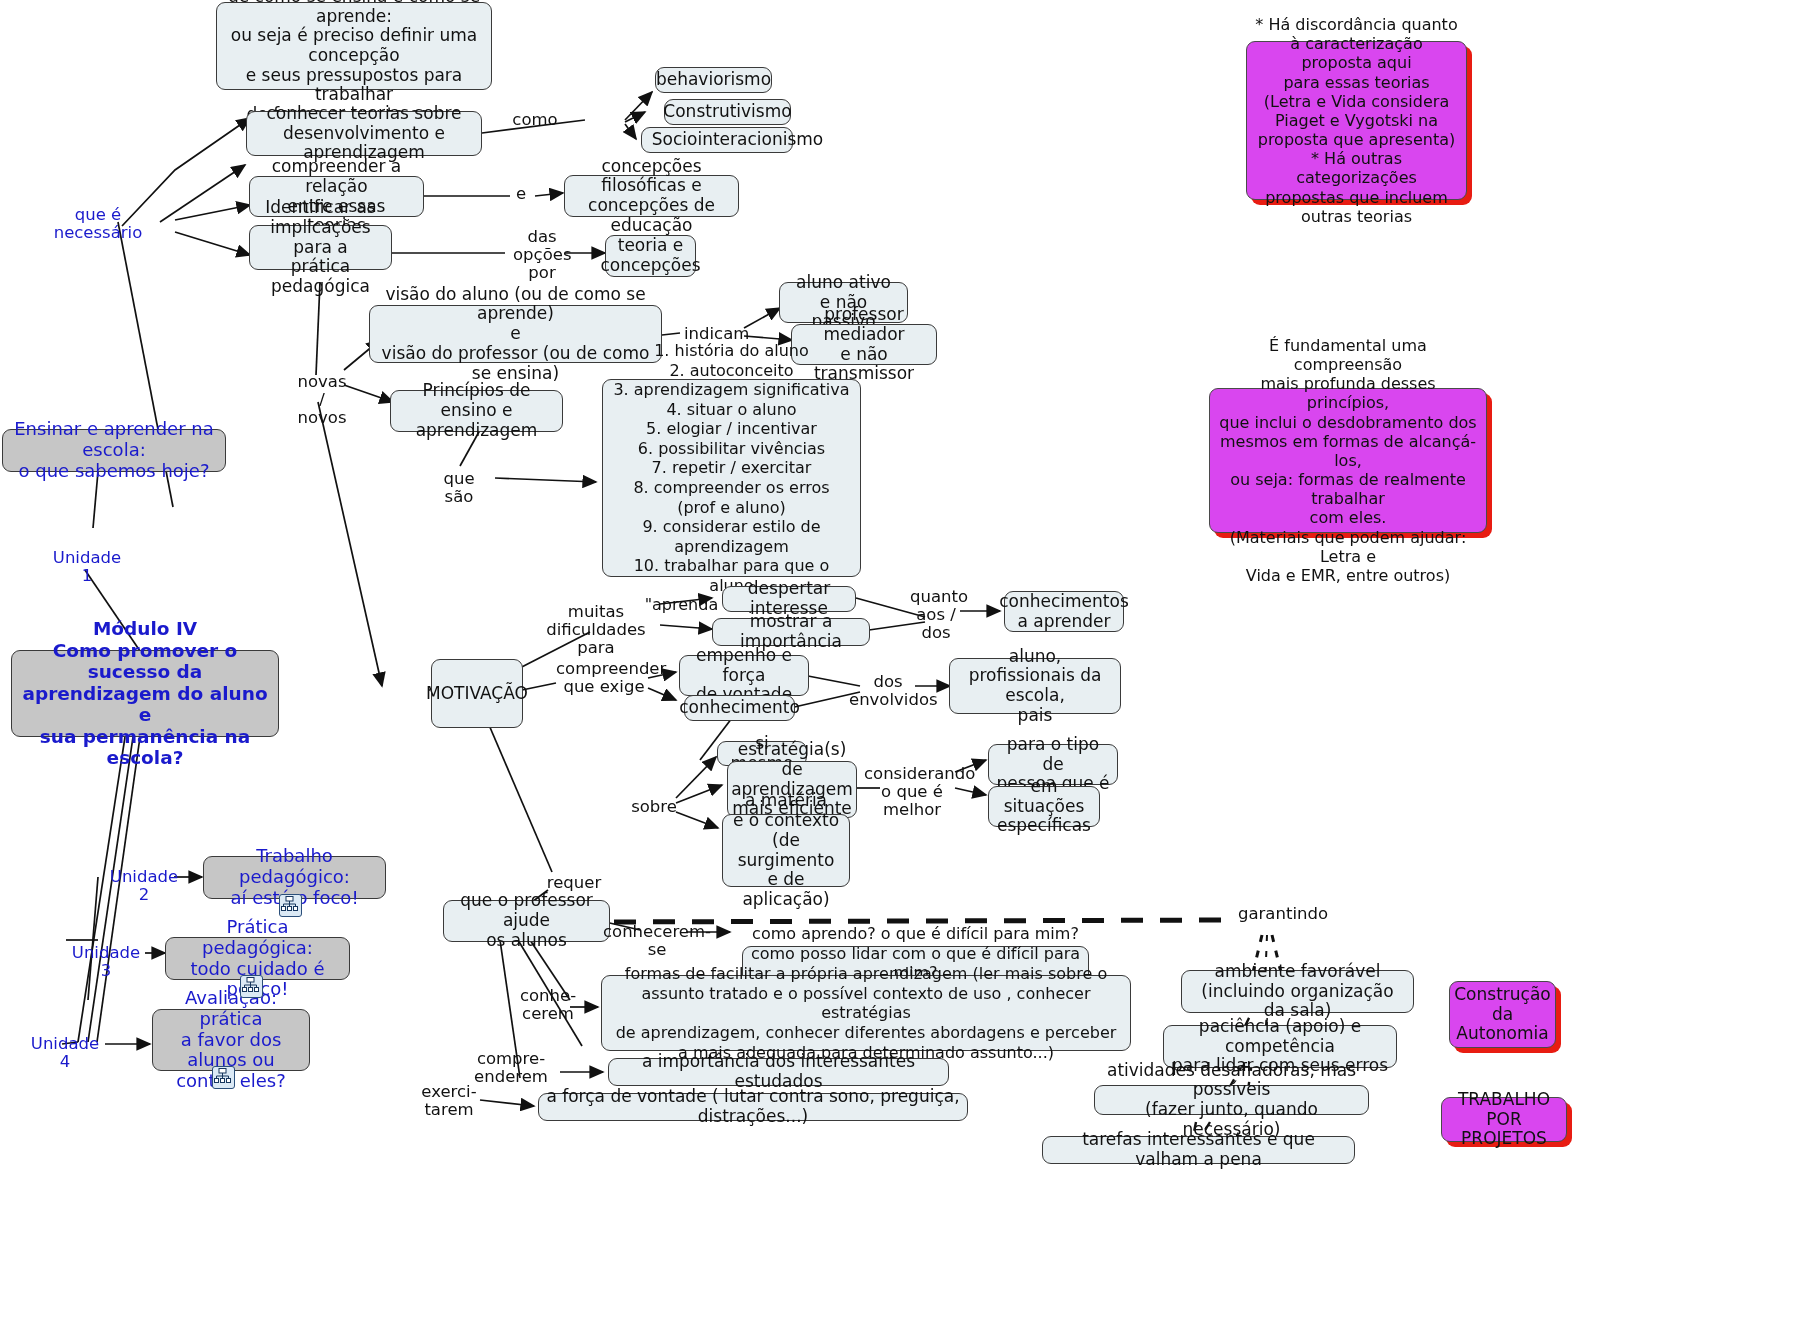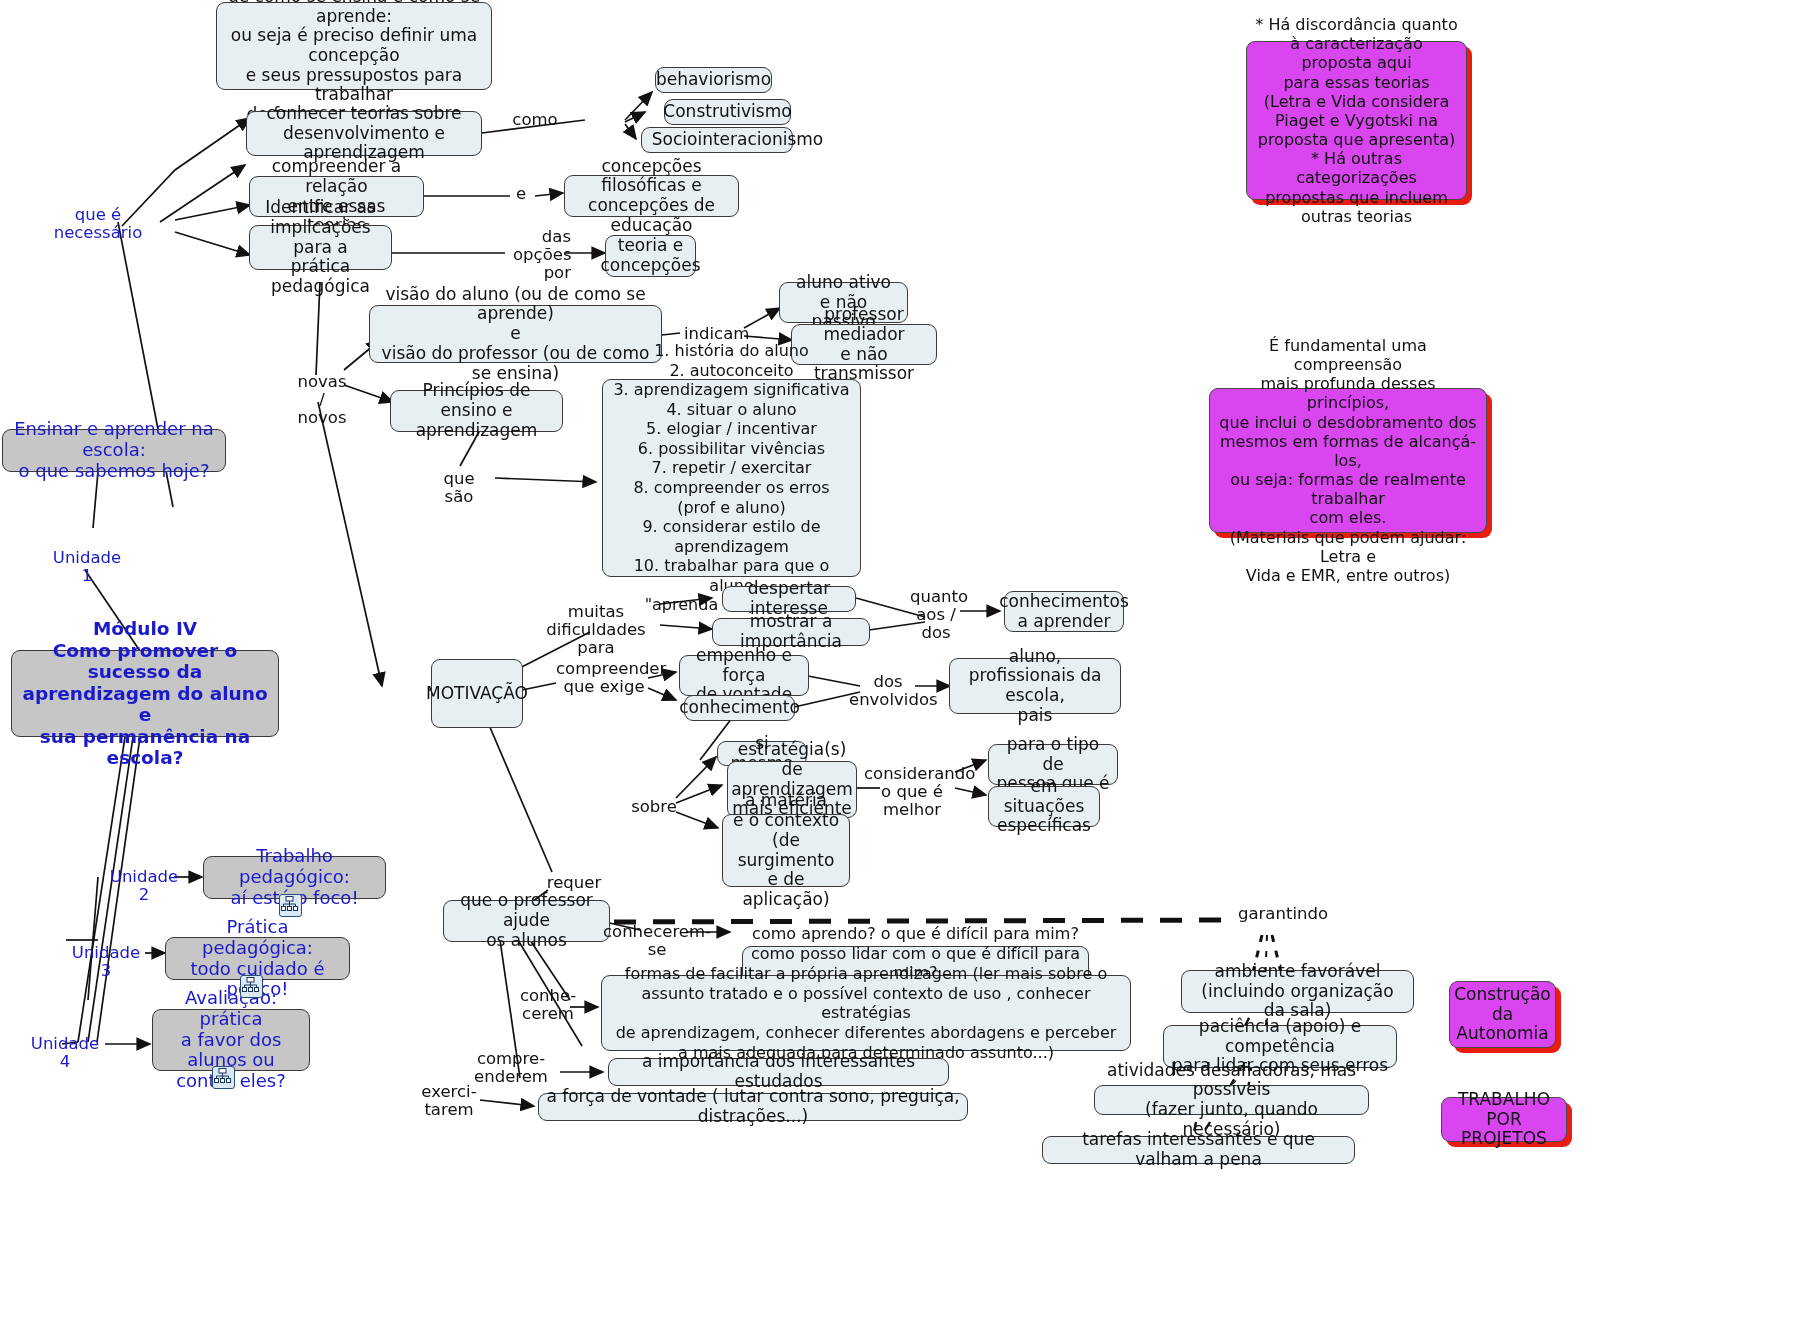--- a/index.html
+++ b/index.html
@@ -353,21 +353,21 @@
 com eles.
 (Materiais que podem ajudar: Letra e
 Vida e EMR, entre outros)</div>
 
   <div class="lbl blue" style="left:39px;top:206px;width:118px;">que é necessário</div>
 
   <div class="lbl" style="left:511px;top:111px;width:48px;">como</div>
 
   <div class="lbl" style="left:514px;top:185px;width:14px;">e</div>
 
-  <div class="lbl" style="left:513px;top:228px;width:58px;text-align:right;">das
+  <div class="lbl" style="left:513px;top:228px;width:58px;">das
 opções
 por</div>
 
   <div class="lbl" style="left:684px;top:325px;width:61px;">indicam</div>
 
   <div class="lbl" style="left:294px;top:373px;width:56px;">novas /
 novos</div>
 
   <div class="lbl" style="left:429px;top:470px;width:60px;">que são</div>
 

